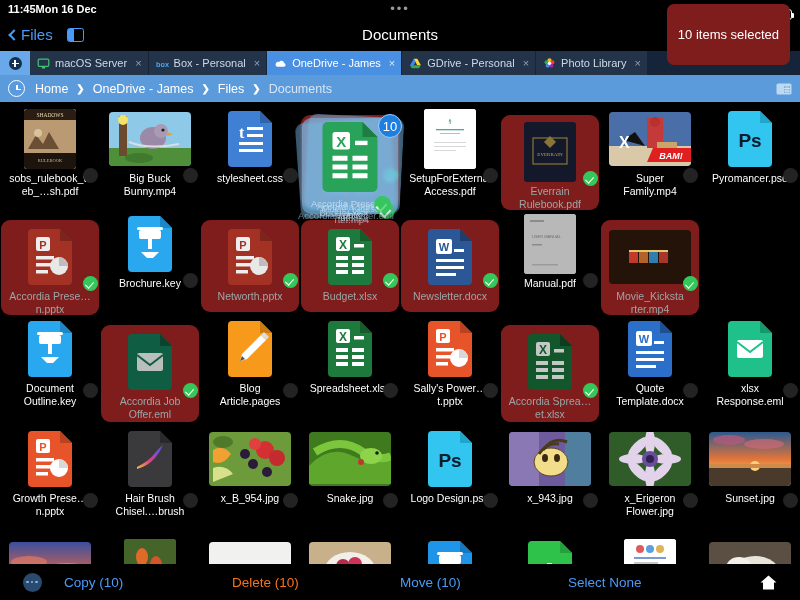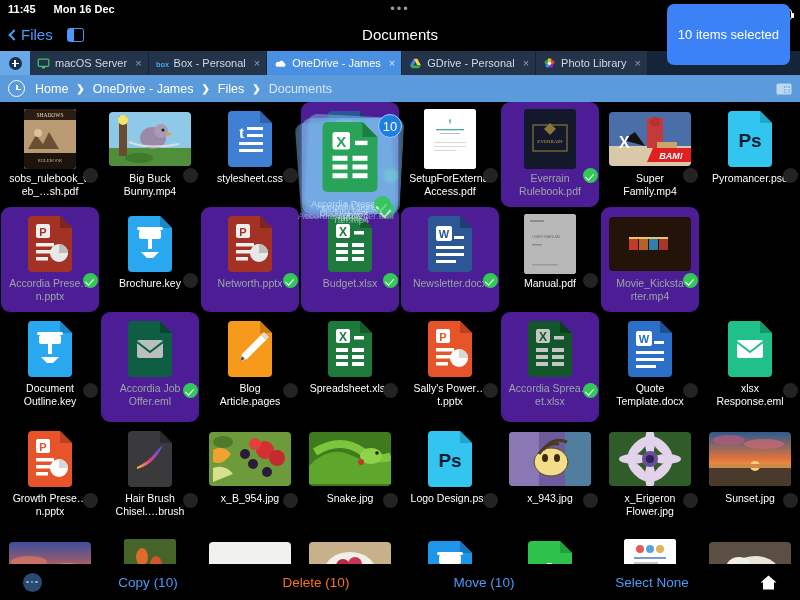--- a/index.html
+++ b/index.html
@@ -1,37 +1,37 @@
 <!DOCTYPE html>
 <html><head>
 <meta charset="utf-8">
 <style>
   * { box-sizing: border-box; margin:0; padding:0; }
   html,body { width:800px; height:600px; overflow:hidden; background:#000; }
   body { font-family:"Liberation Sans", sans-serif; color:#fff; -webkit-font-smoothing:antialiased; }
 
   
   .statusbar{height:18px;display:flex;align-items:center;padding:0 8px;font-size:11px;background:#000;color:#fff;position:relative;}
-  .sb-left{display:flex;align-items:center;gap:18px;font-weight:bold;font-size:11px;}
+  .sb-left{display:flex;align-items:center;gap:0;font-weight:bold;font-size:11px;}
   .sb-center{position:absolute;left:0;right:0;text-align:center;letter-spacing:2px;font-size:13px;line-height:10px;color:#9a9a9a;pointer-events:none;}
   .sb-right{margin-left:auto;display:flex;align-items:center;gap:4px;font-size:11px;font-weight:bold;z-index:2;margin-top:11px;}
   .wifi{display:inline-block;width:14px;height:11px;position:relative;}
   .batt{width:22px;height:11px;border:1.2px solid #fff;border-radius:3px;position:relative;display:inline-block;}
   .batt::after{content:"";position:absolute;right:-3px;top:3px;width:2px;height:5px;background:#fff;border-radius:0 1px 1px 0;}
   .batt i{position:absolute;left:1px;top:1px;bottom:1px;width:51%;background:#fff;border-radius:1px;display:block;}
 
   
   .navbar{height:33px;background:#000;display:flex;align-items:center;padding:0 10px;position:relative;}
   .nav-back{display:flex;align-items:center;gap:3px;color:#4a9bf7;font-size:15px;cursor:pointer;}
   .chev-l{display:inline-block;width:8px;height:8px;border-left:2px solid #4a9bf7;border-bottom:2px solid #4a9bf7;transform:rotate(45deg);}
   .sidebar-toggle{margin-left:14px;width:17px;height:14px;border:1.6px solid #4a9bf7;border-radius:2.5px;position:relative;cursor:pointer;}
   .sidebar-toggle::before{content:"";position:absolute;left:0;top:0;bottom:0;width:6px;background:#4a9bf7;border-radius:1px 0 0 1px;}
   .nav-title{position:absolute;left:0;right:0;text-align:center;font-size:15px;color:#fff;pointer-events:none;}
   .nav-right{margin-left:auto;z-index:2;}
-  .sel-pill{background:#3b82f6;color:#fff;border:none;border-radius:7px;padding:23px 11px;font-size:13px;font-family:inherit;cursor:pointer;}
+  .sel-pill{background:#7f1d1d;color:#fff;border:none;border-radius:7px;padding:23px 11px;font-size:13px;font-family:inherit;cursor:pointer;}
 
   
   .tabbar{height:24px;background:#16243a;display:flex;align-items:stretch;padding:0;}
   .tab-add{width:30px;background:#6aa9e9;display:flex;align-items:center;justify-content:center;cursor:pointer;flex:none;}
   .plus-circ{width:13px;height:13px;border-radius:50%;background:#15314f;position:relative;}
   .plus-circ::before,.plus-circ::after{content:"";position:absolute;background:#fff;}
   .plus-circ::before{left:3px;right:3px;top:6px;height:1.6px;}
   .plus-circ::after{top:3px;bottom:3px;left:5.7px;width:1.6px;}
   .tab{display:flex;align-items:center;gap:5px;padding:0 6px 0 7px;font-size:11px;color:#cfd9e6;background:#233349;border-right:1px solid #16243a;cursor:pointer;white-space:nowrap;min-width:0;}
   .tab.active{background:#4a90e2;color:#fff;}
@@ -48,21 +48,21 @@
   .crumb.dim{color:#d6e6f6;}
   .crumb-sep{margin:0 8px;color:#fff;font-size:10px;font-weight:bold;}
   .crumb-right{margin-left:auto;width:16px;height:14px;flex:none;cursor:pointer;}
 
   
   .grid{position:relative;height:498px;background:#000;padding:0;}
   .row{display:flex;height:105px;}
   .row.r3,.row.r4{height:110px;}
   .cell{width:100px;position:relative;display:flex;flex-direction:column;align-items:center;}
   .tile{width:98px;height:100%;border-radius:9px;display:flex;flex-direction:column;align-items:center;padding-top:7px;position:relative;}
-  .tile.sel{background:#4c1d95;}
+  .tile.sel{background:#7f1d1d;margin-top:13px;}
   .thumb{height:60px;display:flex;align-items:center;justify-content:center;margin-bottom:3px;}
   .thumb svg,.thumb .px{display:block;}
   .fname{font-size:10.5px;line-height:12.5px;text-align:center;width:84px;color:#fff;word-break:break-word;}
   .tile.sel .fname{color:#9ba6a6;}
   .badge{position:absolute;right:1px;bottom:24px;width:15px;height:15px;border-radius:50%;}
   .badge.off{background:#232323;}
   .badge.on{background:#34c759;}
   .badge.on::after{content:"";position:absolute;left:3.6px;top:4.3px;width:4px;height:7px;border-right:1.8px solid #fff;border-bottom:1.8px solid #fff;transform:rotate(42deg);}
   .ph{width:82px;height:54px;border-radius:4px;overflow:hidden;}
   .ph2{width:52px;height:60px;border-radius:3px;overflow:hidden;}
@@ -73,21 +73,21 @@
   .dbadge{position:absolute;left:86px;top:12px;width:24px;height:24px;border-radius:50%;background:#1e7fe0;color:#fff;font-size:13px;display:flex;align-items:center;justify-content:center;border:1.5px solid #9fd0ff;z-index:6;}
   .dlabel{position:absolute;width:96px;text-align:center;font-size:9.5px;color:#cfe8fb;line-height:11px;}
   .dchk{position:absolute;width:17px;height:17px;border-radius:50%;background:#34c759;}
   .dchk::after{content:"";position:absolute;left:4px;top:5px;width:4.5px;height:8px;border-right:2px solid #fff;border-bottom:2px solid #fff;transform:rotate(42deg);}
 
   
   .toolbar{position:absolute;left:0;right:0;bottom:0;height:36px;background:#000;display:flex;align-items:center;z-index:50;}
   .tb-more{width:64px;display:flex;align-items:center;justify-content:center;cursor:pointer;}
   .dots{width:19px;height:19px;border-radius:50%;background:#2b4a70;display:flex;align-items:center;justify-content:center;gap:2px;}
   .dots i{width:2.6px;height:2.6px;border-radius:50%;background:#7fb6ee;display:block;}
-  .tb-btn{flex:1;text-align:center;font-size:13.5px;color:#4a9bf7;cursor:pointer;background:none;border:none;font-family:inherit;}
+  .tb-btn{flex:1;text-align:left;font-size:13.5px;color:#4a9bf7;cursor:pointer;background:none;border:none;font-family:inherit;}
   .tb-btn.danger{color:#f97316;}
   .tb-home{width:64px;display:flex;align-items:center;justify-content:center;cursor:pointer;}
 </style>
 </head>
 <body>
 
 <div class="statusbar">
   <div class="sb-left">
     <span>11:45</span>
     <span>Mon 16 Dec</span>

